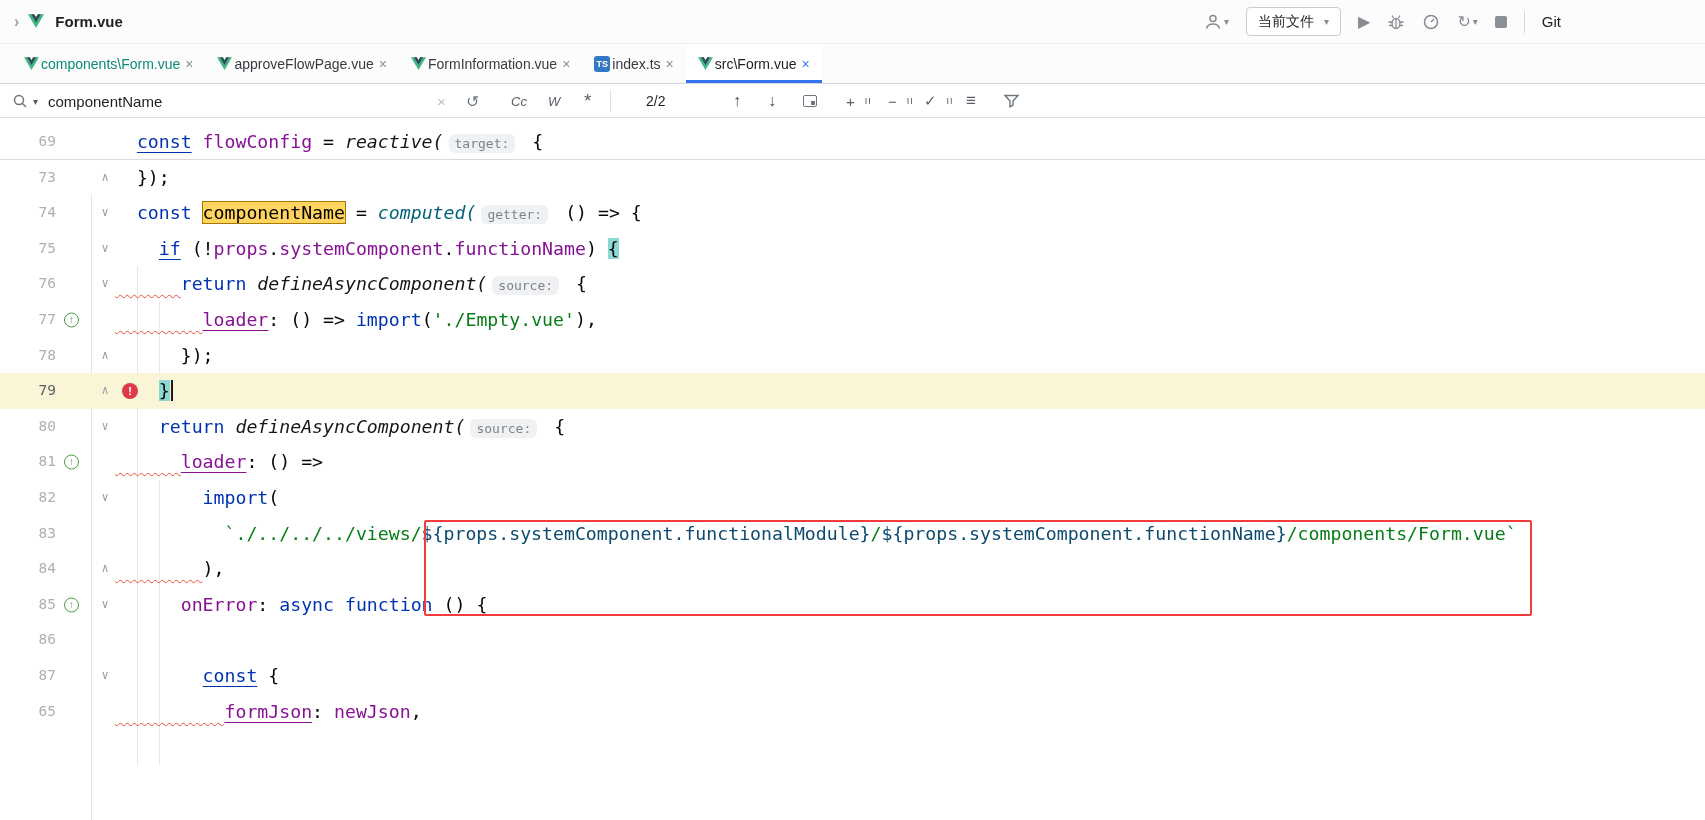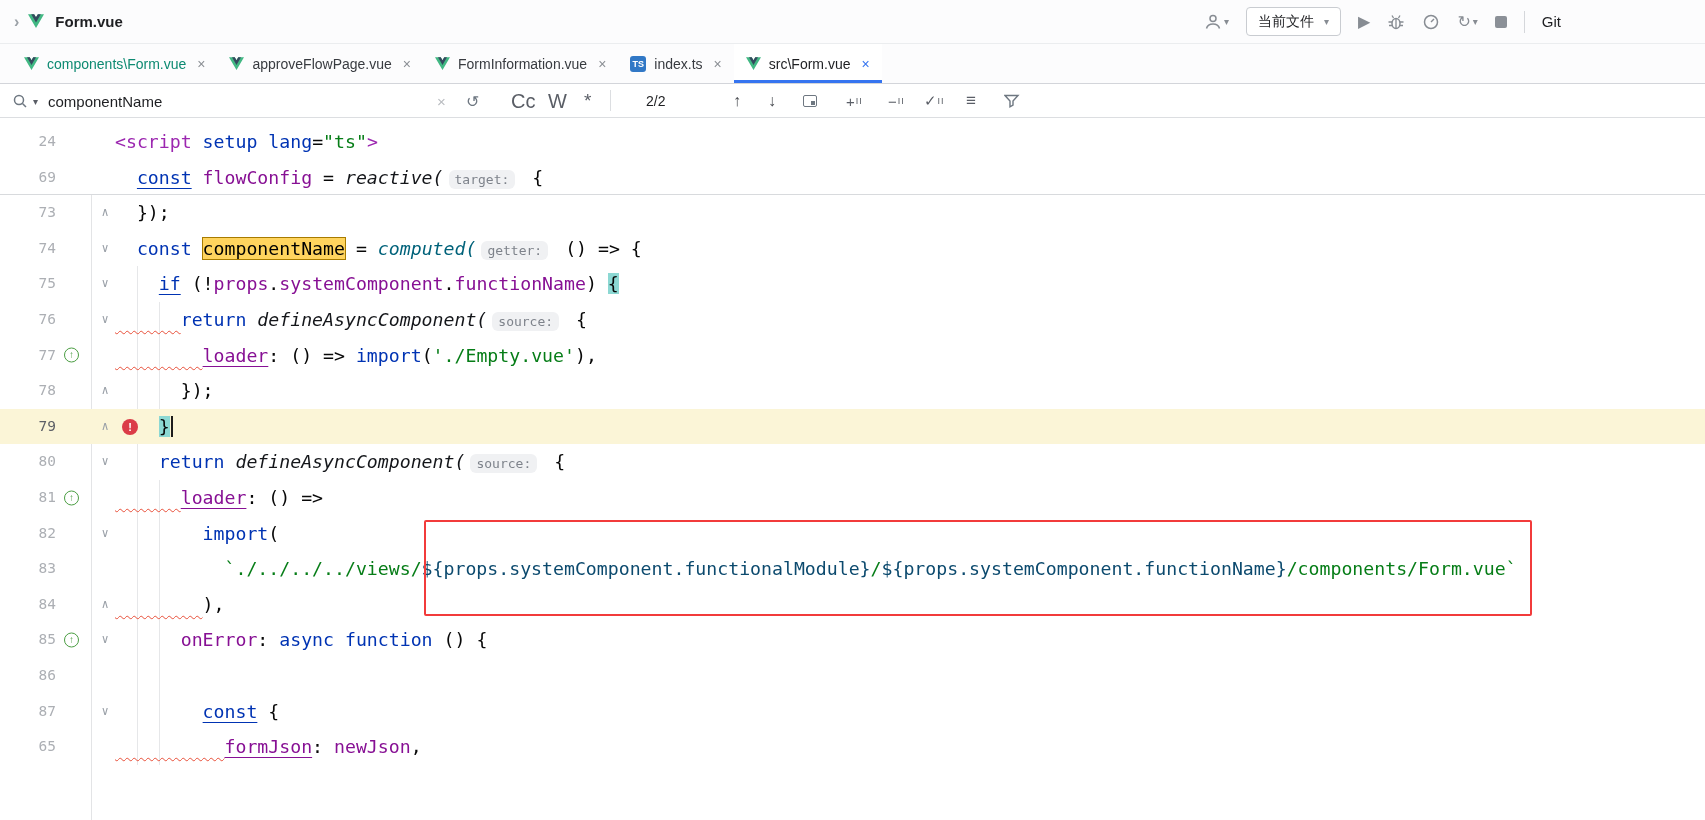--- a/index.html
+++ b/index.html
@@ -32,50 +32,50 @@
   .tb-sep{ width:1px; height:22px; background:#d5d7db; }
   .git-label{ font-size:15px; color:#1e1f22;text-align:right; }
 
   
   .tabbar{
     position:absolute; top:44px; left:0; right:0; height:40px;
     display:flex; align-items:stretch; padding-left:12px;
     background:#fcfcfd; border-bottom:1px solid #d3d5da;
   }
   .tab{
-    display:flex; align-items:center; gap:8px; padding:0 12px;
+    display:flex; align-items:center; gap:2px; padding:0 12px;
     border-bottom:3px solid transparent; border-top:3px solid transparent;
     font-size:14px; cursor:default; white-space:nowrap;
   }
   .tab.active{ background:#ffffff; border-bottom-color:#3574f0; }
   .tab .tclose{ color:#8a8e94; font-size:14px; margin-left:3px; }
   .tab.active .tclose{ color:#3574f0; }
   .ticon{ display:inline-flex; align-items:center; }
   .ticon.ts{
     width:16px; height:16px; border-radius:3px; background:#3178c6; color:#fff;
     font-size:9px; font-weight:bold; align-items:center; justify-content:center; display:inline-flex;
   }
 
   
   .searchbar{
     position:absolute; top:84px; left:0; right:0; height:34px;
     background:#ffffff; border-bottom:1px solid #dcdee1;
   }
   .sb{ position:absolute; top:0; height:34px; display:flex; align-items:center; color:#5a5e66; }
   .sb-query{ font-size:15px; color:#1e1f22; }
   .sb-dim{ color:#b9bcc0; font-size:15px; }
-  .sb-toggle{ font-size:20px; color:#5a5e66; }
+  .sb-toggle{ font-size:13px; color:#5a5e66;font-style:italic; }
   .sb-star{ font-size:19px; color:#5a5e66; }
   .sb-count{ font-size:14px; color:#1e1f22; }
   .sb-arrow{ font-size:16px; color:#4a4d52; }
   .sb-sep{ position:absolute; top:6px; bottom:6px; width:1px; background:#dcdee1; }
   .winicon{ position:relative; width:14px; height:12px; border:1.5px solid #6e7781; border-radius:2px; display:inline-block; }
   .winicon::after{ content:''; position:absolute; right:1px; bottom:1px; width:4px; height:4px; background:#6e7781; }
   .occ{ font-size:15px; color:#5a5e66; }
-  .occ .bars{ font-size:9px; letter-spacing:1px; vertical-align:2px; margin-left:1px; }
+  .occ .bars{ font-size:9px; letter-spacing:1px; vertical-align:2px; margin-left:10px; }
   .sb-lines{ font-size:17px; color:#5a5e66; }
 
   
   .editor{
     position:absolute; top:118px; left:0; right:0; bottom:0;
     background:#ffffff; overflow:hidden;
     font-family:"DejaVu Sans Mono", monospace;
   }
   .rows{ position:relative; padding-top:6px; }
   .row{ position:relative; height:35.6px; line-height:35.6px; }
@@ -272,24 +272,20 @@
         </svg>
     </span>
   </div>
 
   <div class="editor">
     <div class="gutter-vline"></div>
     <div class="iguide g1"></div>
     <div class="iguide g2"></div>
     <div class="iguide g3"></div>
     <div class="rows">
-        <div class="row">
-          <span class="lnum">24</span>
-          <span class="code"><span class="tk tag">&lt;script&nbsp;</span><span class="tk attr">setup&nbsp;</span><span class="tk attr">lang</span><span class="tk pl">=</span><span class="tk str">"ts"</span><span class="tk tag">&gt;</span></span>
-        </div>
         <div class="row sticky-last">
           <span class="lnum">69</span>
           <span class="code"><span class="tk pl">&nbsp;&nbsp;</span><span class="tk kw u">const</span><span class="tk pl">&nbsp;</span><span class="tk prop">flowConfig</span><span class="tk pl">&nbsp;=&nbsp;</span><span class="tk fn">reactive(</span><span class="tk inlay">target:</span><span class="tk pl">&nbsp;{</span></span>
         </div>
         <div class="row">
           <span class="lnum">73</span>
           <span class="fold">∧</span>
           <span class="code"><span class="tk pl">&nbsp;&nbsp;});</span></span>
         </div>
         <div class="row">

